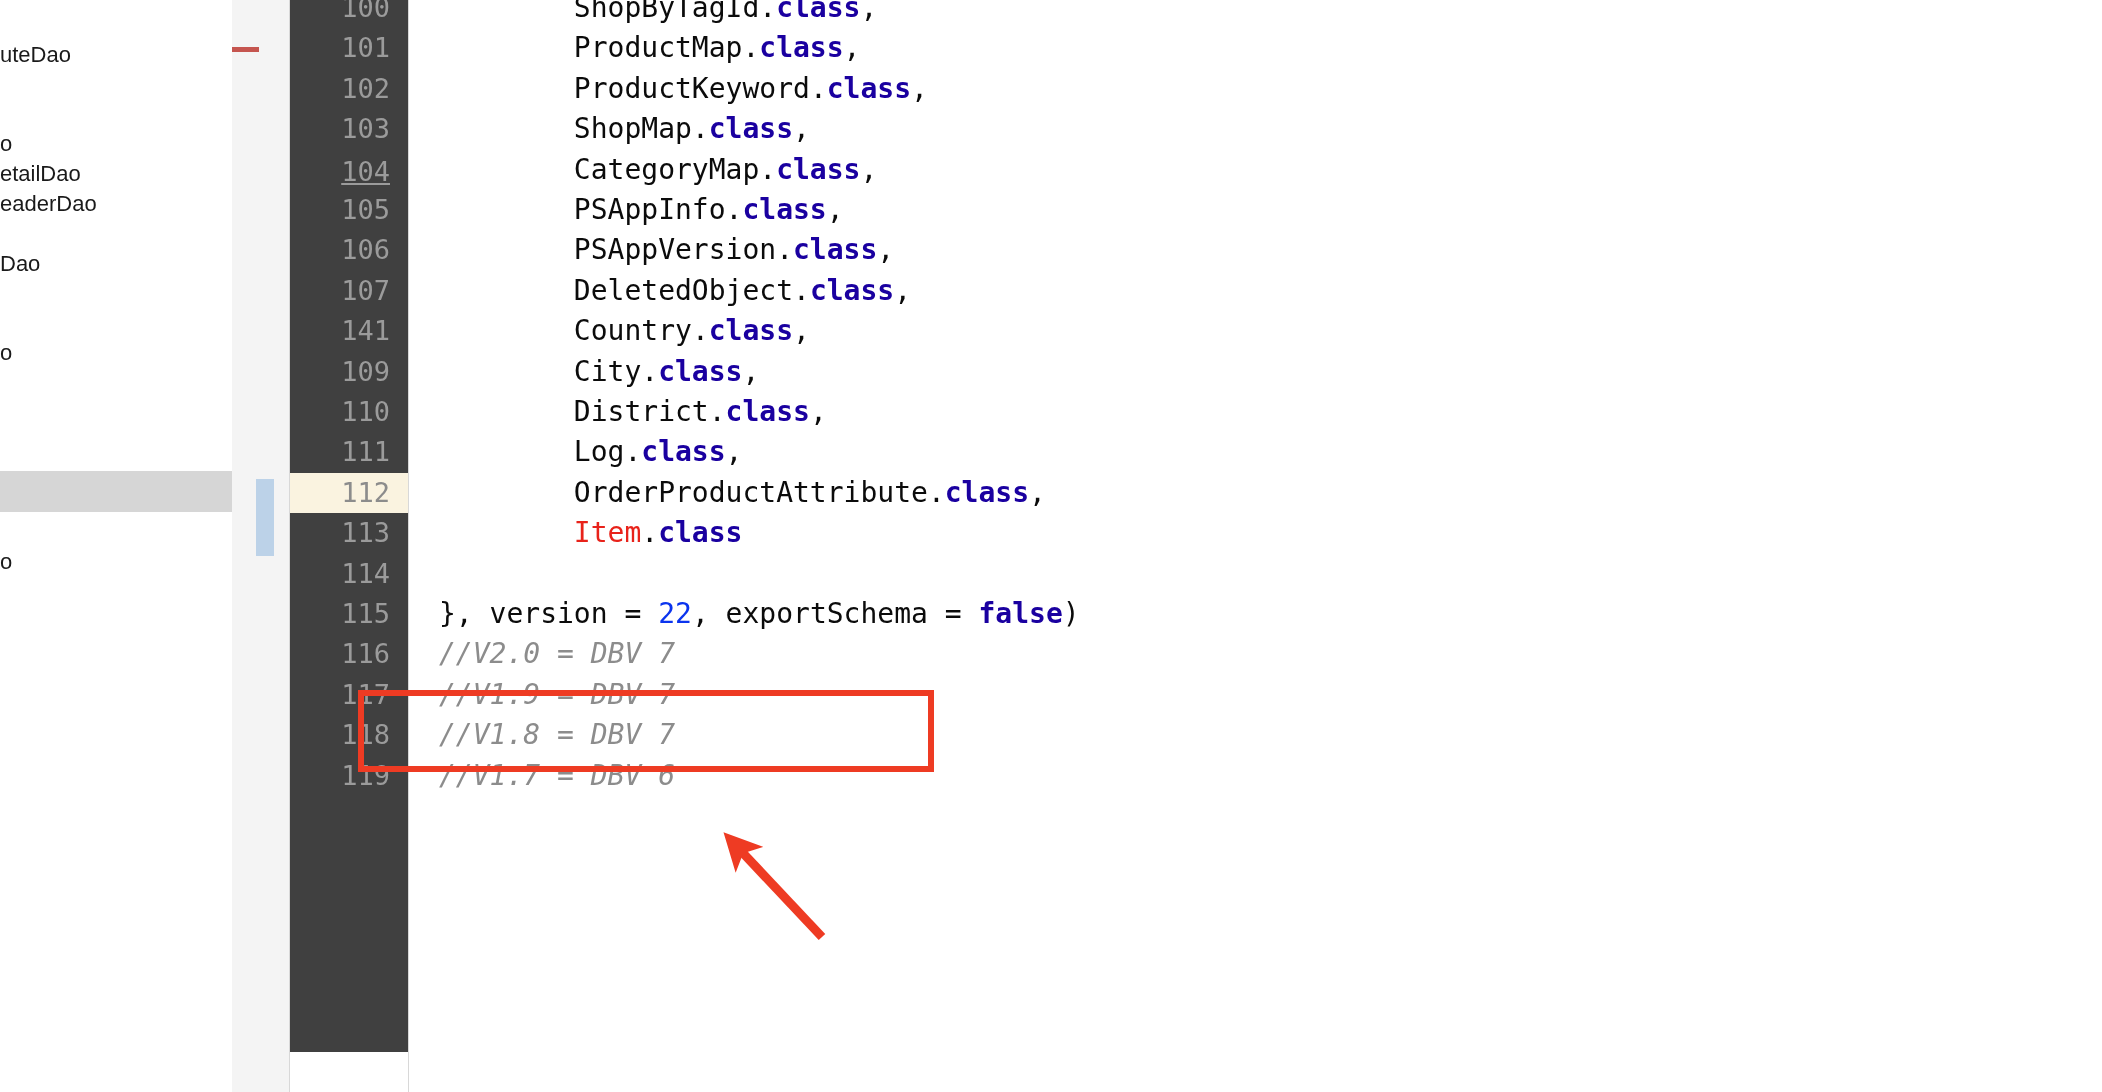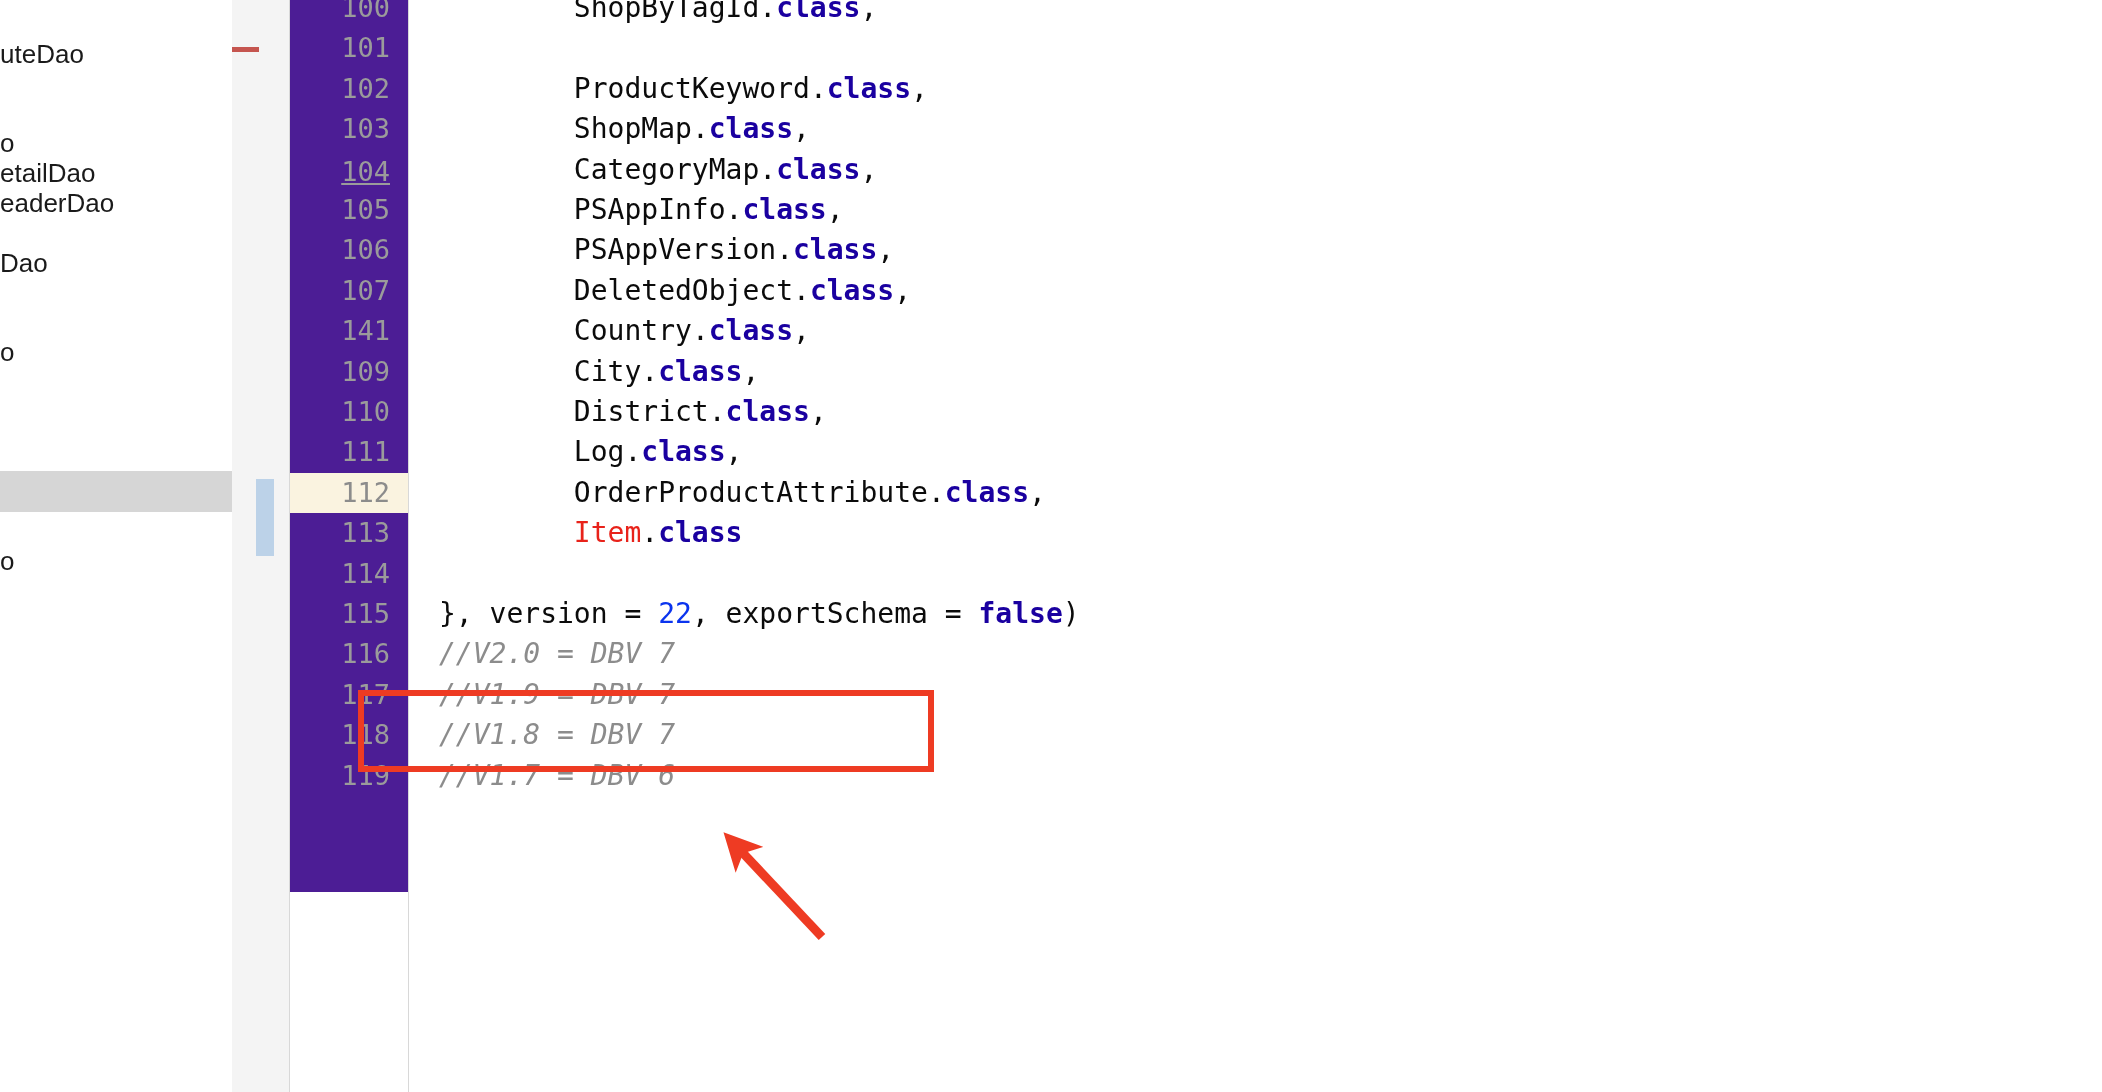--- a/index.html
+++ b/index.html
@@ -33,21 +33,21 @@
     height: 1092px;
     background: #ffffff;
     overflow: hidden;
   }
   .tree-row {
     position: absolute;
     left: 0;
     width: 232px;
     height: 41px;
     line-height: 41px;
-    font-size: 26px;
+    font-size: 22px;
     color: #1a1a1a;
     white-space: nowrap;
     font-family: "Liberation Sans", sans-serif;
   }
   .tree-row .tree-label {
     display: inline-block;
     
   }
   .tree-row.selected {
     background: #d6d6d6;
@@ -89,22 +89,22 @@
     height: 1092px;
     background: #d8d8d8;
   }
 
   
   #line-numbers {
     position: absolute;
     left: 58px;
     top: 0;
     width: 118px;
-    height: 892px;
-    background: #4c1d95;
+    height: 1052px;
+    background: #404040;
   }
   #gutter-divider-right {
     position: absolute;
     left: 176px;
     top: 0;
     width: 1px;
     height: 1092px;
     background: #d8d8d8;
   }
   
@@ -282,20 +282,21 @@
       </div>
     <div id="gutter-divider-right"></div>
     <div id="fold-strip"></div>
 
     <div class="red-dash" id="red-dash-101" style="top: 46.6px;"></div>
 
     <div class="change-marker" id="change-marker-1" style="top: 478.8px; height: 76.8px;"></div>
 
     <div id="code-area">
         <div class="code-line" style="top: -12px;"><span class="tok-plain">        ShopByTagId</span><span class="tok-punct">.</span><span class="tok-kw">class</span><span class="tok-punct">,</span></div>
+        <div class="code-line" style="top: 28.4px;"><span class="tok-plain">        ProductMap</span><span class="tok-punct">.</span><span class="tok-kw">class</span><span class="tok-punct">,</span></div>
         <div class="code-line" style="top: 68.8px;"><span class="tok-plain">        ProductKeyword</span><span class="tok-punct">.</span><span class="tok-kw">class</span><span class="tok-punct">,</span></div>
         <div class="code-line" style="top: 109.2px;"><span class="tok-plain">        ShopMap</span><span class="tok-punct">.</span><span class="tok-kw">class</span><span class="tok-punct">,</span></div>
         <div class="code-line" style="top: 149.6px;"><span class="tok-plain">        CategoryMap</span><span class="tok-punct">.</span><span class="tok-kw">class</span><span class="tok-punct">,</span></div>
         <div class="code-line" style="top: 230.4px;"><span class="tok-plain">        PSAppVersion</span><span class="tok-punct">.</span><span class="tok-kw">class</span><span class="tok-punct">,</span></div>
         <div class="code-line" style="top: 190px;"><span class="tok-plain">        PSAppInfo</span><span class="tok-punct">.</span><span class="tok-kw">class</span><span class="tok-punct">,</span></div>
         <div class="code-line" style="top: 270.8px;"><span class="tok-plain">        DeletedObject</span><span class="tok-punct">.</span><span class="tok-kw">class</span><span class="tok-punct">,</span></div>
         <div class="code-line" style="top: 311.2px;"><span class="tok-plain">        Country</span><span class="tok-punct">.</span><span class="tok-kw">class</span><span class="tok-punct">,</span></div>
         <div class="code-line" style="top: 351.6px;"><span class="tok-plain">        City</span><span class="tok-punct">.</span><span class="tok-kw">class</span><span class="tok-punct">,</span></div>
         <div class="code-line" style="top: 392px;"><span class="tok-plain">        District</span><span class="tok-punct">.</span><span class="tok-kw">class</span><span class="tok-punct">,</span></div>
         <div class="code-line" style="top: 432.4px;"><span class="tok-plain">        Log</span><span class="tok-punct">.</span><span class="tok-kw">class</span><span class="tok-punct">,</span></div>

